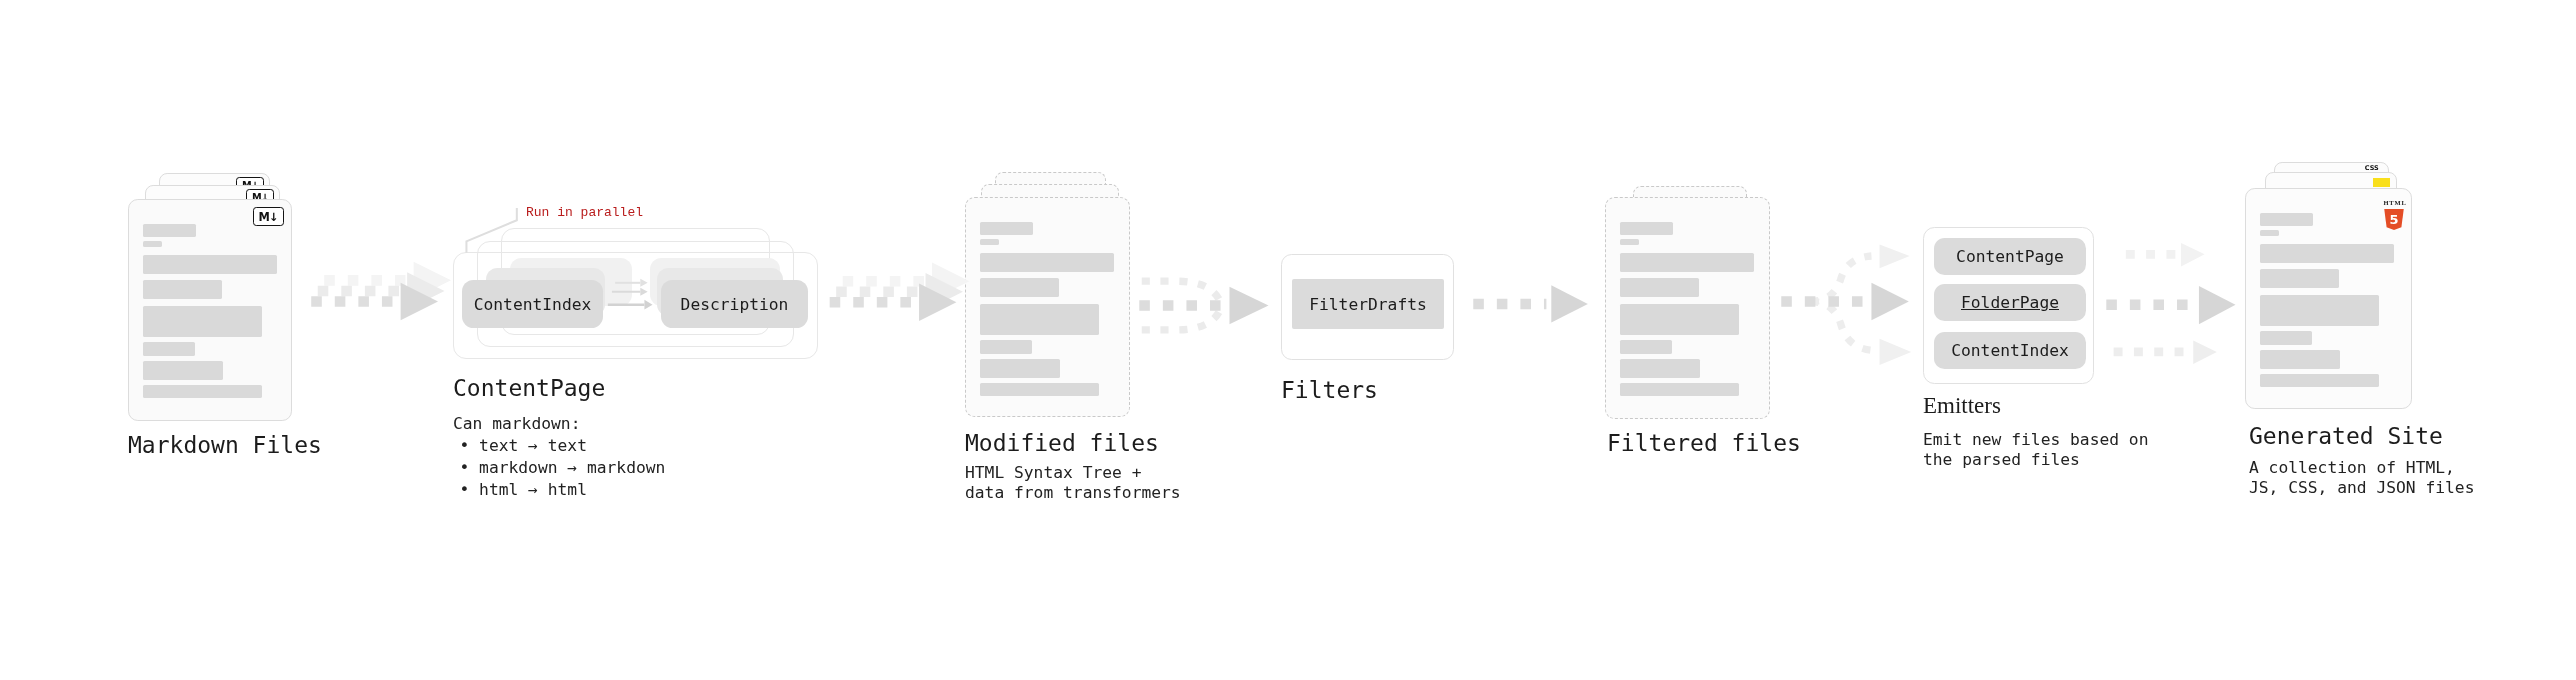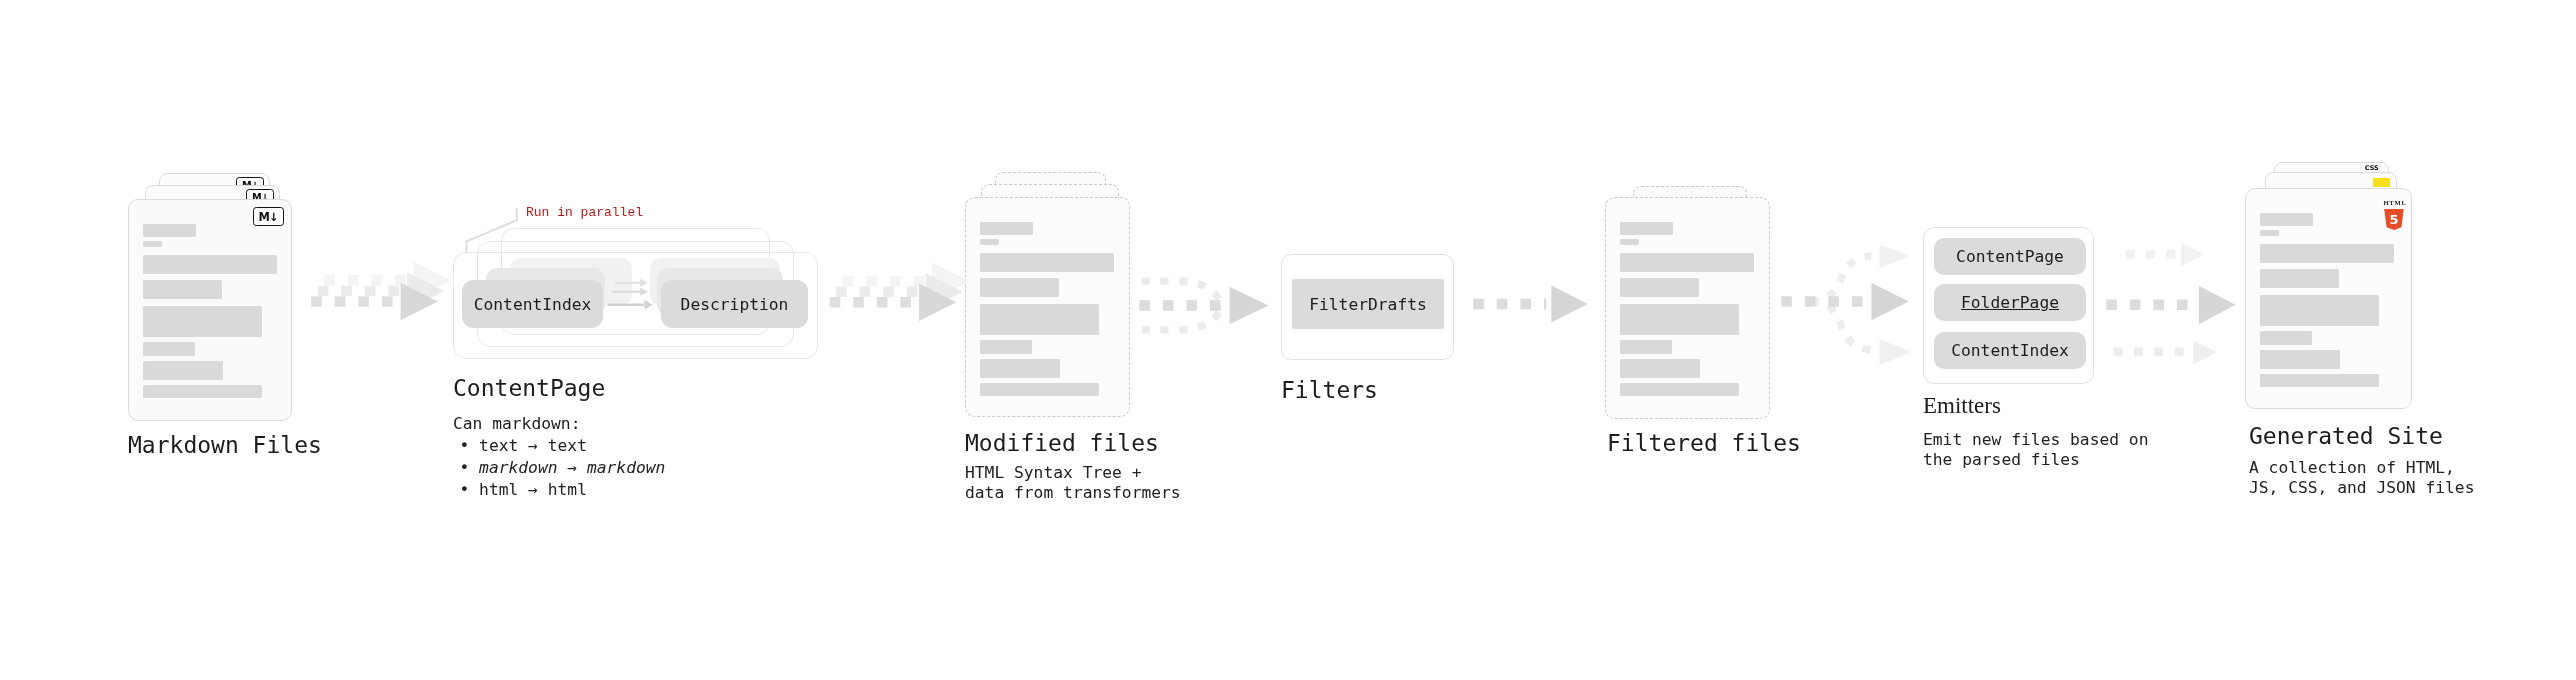--- a/index.html
+++ b/index.html
@@ -87,21 +87,21 @@
   <div class="chip ghost1" style="left:486px;top:268px;width:119px;height:48px;"></div>
   <div class="chip ghost2" style="left:650px;top:258px;width:130px;height:48px;"></div>
   <div class="chip ghost1" style="left:657px;top:268px;width:126px;height:48px;"></div>
   <div class="chip" style="left:462px;top:280px;width:141px;height:48px;">ContentIndex</div>
   <div class="chip" style="left:661px;top:280px;width:147px;height:48px;">Description</div>
 
   <div class="stage-title" style="left:453px;top:375px;">ContentPage</div>
   <div class="stage-desc wide" style="left:453px;top:413px;">
     <div>Can markdown:</div>
     <div style="padding-left:6.5px;">• text → text</div>
-    <div style="padding-left:6.5px;font-style:italic;">• markdown → markdown</div>
+    <div style="padding-left:6.5px;">• markdown → markdown</div>
     <div style="padding-left:6.5px;">• html → html</div>
   </div>
 
   <div class="card peek dashed" style="left:995px;top:172px;width:111px;height:52px;"></div>
   <div class="card peek dashed" style="left:981px;top:184px;width:138px;height:52px;"></div>
   <div class="card dashed" style="left:965px;top:197px;width:165px;height:220px;">
     <div class="bar b1"></div>
     <div class="bar b2"></div>
     <div class="bar b3"></div>
     <div class="bar b4"></div>

